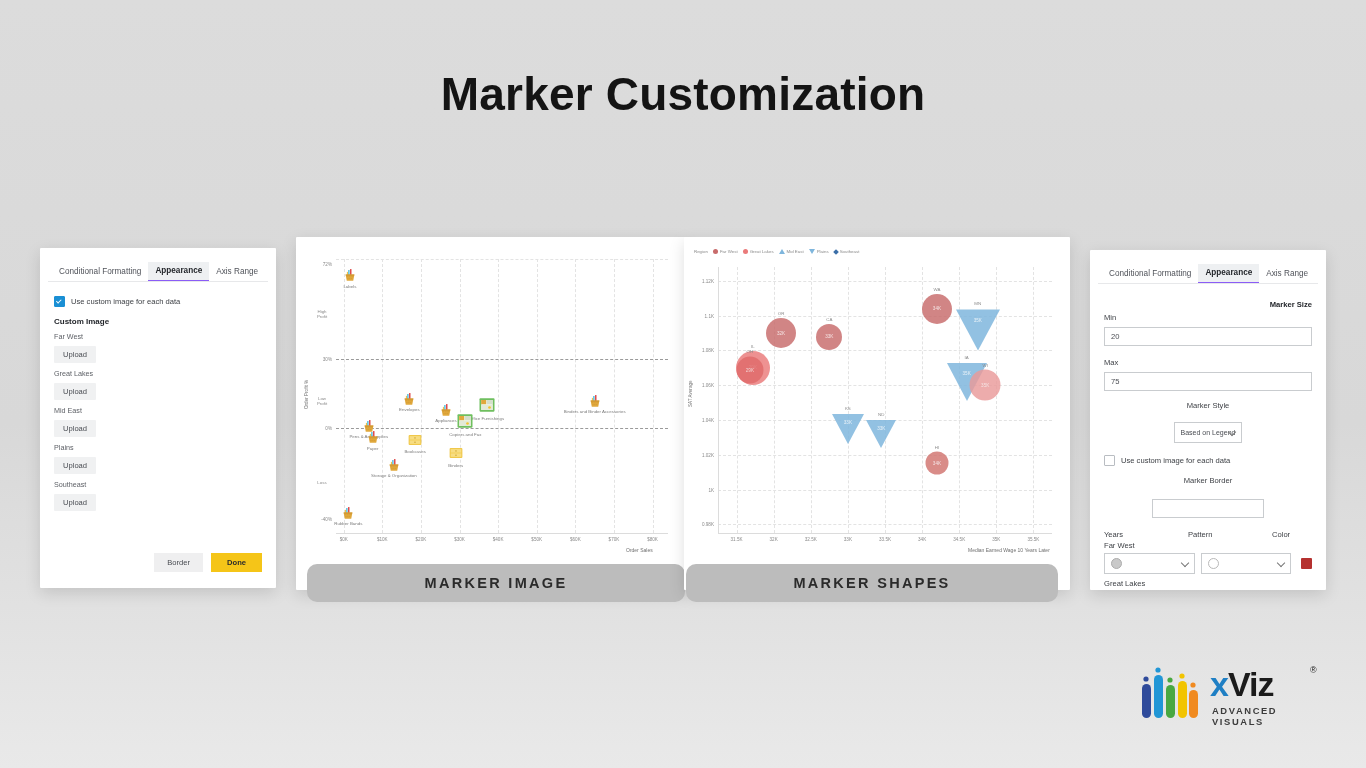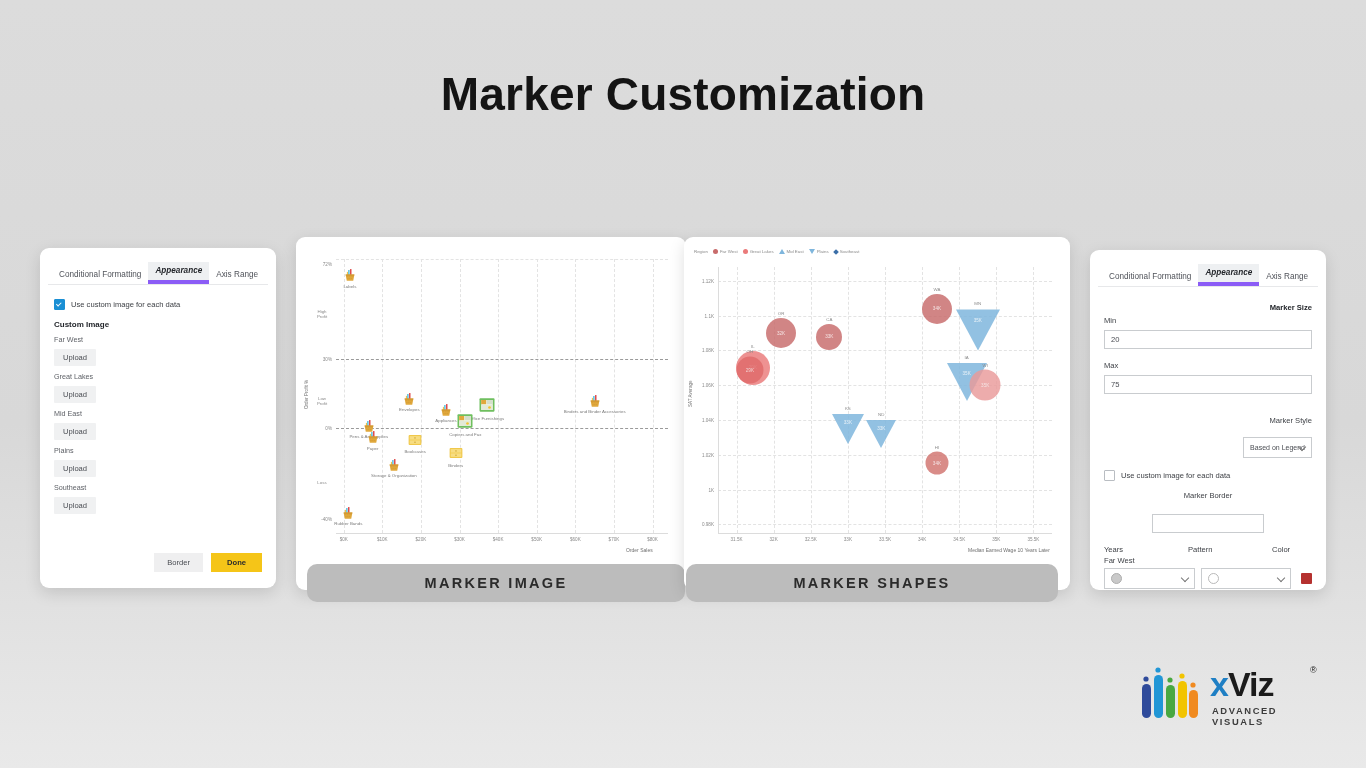--- a/index.html
+++ b/index.html
@@ -13,30 +13,30 @@
   .hdr h1{
     margin:0;font-size:46px;font-weight:bold;color:#141414;
     letter-spacing:.2px;line-height:1.05;
   }
   .hdr h2{
     margin:18px 0 0 0;font-size:25px;font-weight:normal;color:#2a2a2a;
     letter-spacing:.6px;
   }
 
   
-  .panel{position:absolute;background:#fff;border-radius:9px;
+  .panel{position:absolute;background:#fff;border-radius:1px;
          box-shadow:0 5px 16px rgba(0,0,0,.13);overflow:hidden;}
 
   
   #left-panel{left:40px;top:248px;width:236px;height:340px;}
   #right-panel{left:1090px;top:250px;width:236px;height:340px;}
 
   .tabs{display:flex;align-items:flex-end;gap:0;padding:14px 10px 0 12px;}
   .tab{font-size:8.2px;color:#50535a;padding:4px 7px 5px 7px;white-space:nowrap;cursor:default;}
-  .tab.active{font-weight:bold;color:#23262b;background:#eef0f2;border-bottom:4px solid #8b5cf6;font-style:italic;}
+  .tab.active{font-weight:bold;color:#23262b;background:#eef0f2;border-bottom:1px solid #8b5cf6;}
   .tabs-rule{height:1px;background:#e7e8ea;margin:0 8px;}
 
   .body-pad{padding:10px 14px 0 14px;}
   .chk-row{display:flex;align-items:center;gap:6px;margin:4px 0 10px 0;}
   .chk{width:9px;height:9px;border:1px solid #b9bdc2;background:#fff;border-radius:1px;
        display:flex;align-items:center;justify-content:center;}
   .chk.on{background:#1a8fd4;border-color:#1a8fd4;}
   .chk.on:after{content:"";width:4px;height:2px;border-left:1.3px solid #fff;border-bottom:1.3px solid #fff;
        transform:rotate(-45deg) translate(0px,-1px);}
   .chk-label{font-size:7.6px;color:#3b3e43;}
@@ -169,21 +169,21 @@
       <div class="col">
         <div class="lbl" style="margin-bottom:3px;">Min</div>
         <input class="txtbox" value="20" style="">
       </div>
       <div class="col">
         <div class="lbl" style="margin-bottom:3px;">Max</div>
         <input class="txtbox" value="75" style="">
       </div>
     </div>
 
-    <div class="two" style="margin-top:22px;align-items:flex-end;">
+    <div class="two" style="margin-top:10px;align-items:center;">
       <div class="col">
         <div class="lbl">Marker Style</div>
       </div>
       <div class="col">
         <div class="selbox">
           <span>Based on Legend</span>
           <span class="cv"></span>
         </div>
       </div>
     </div>

